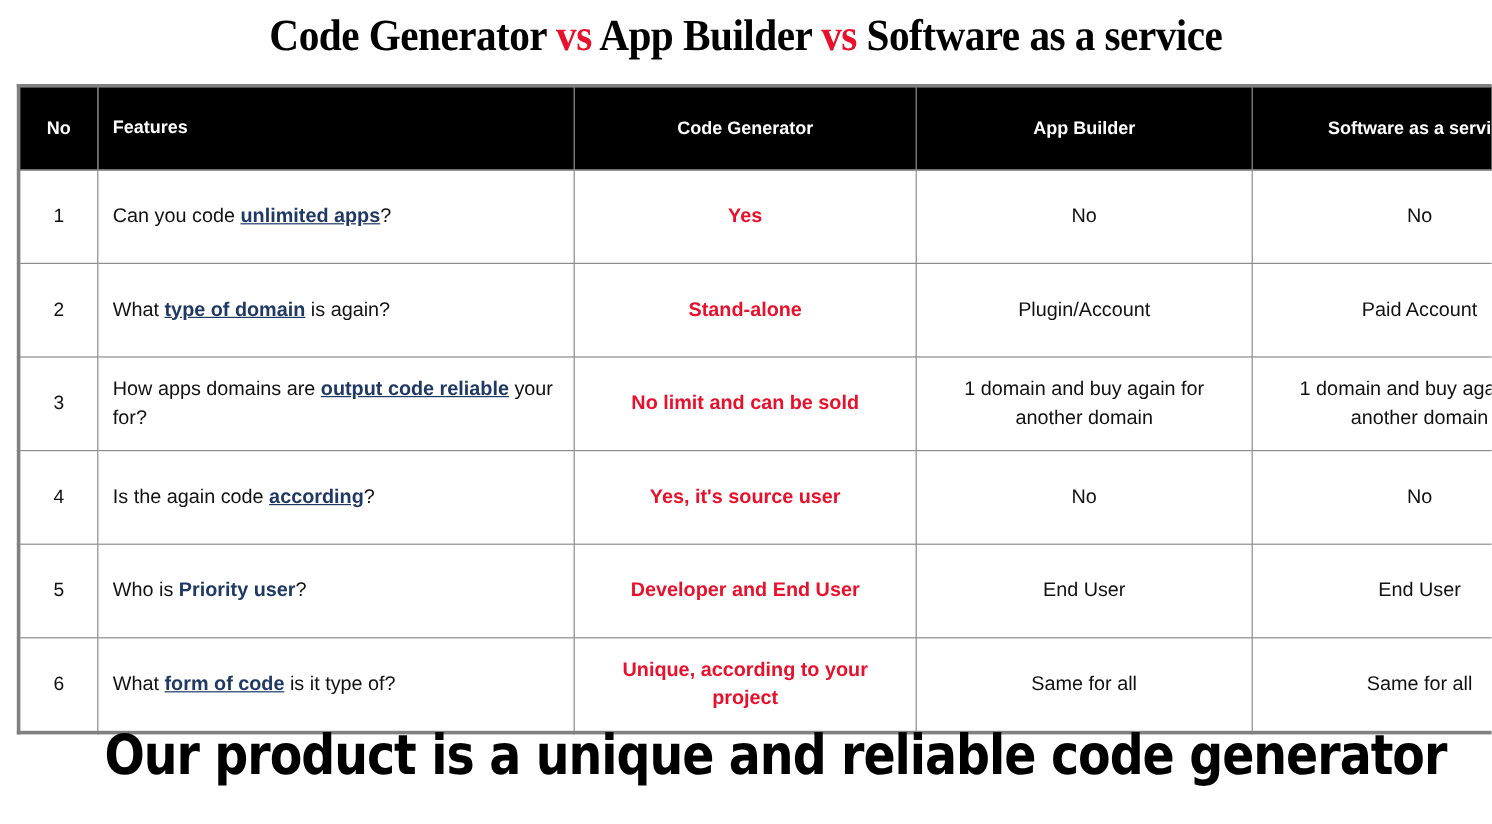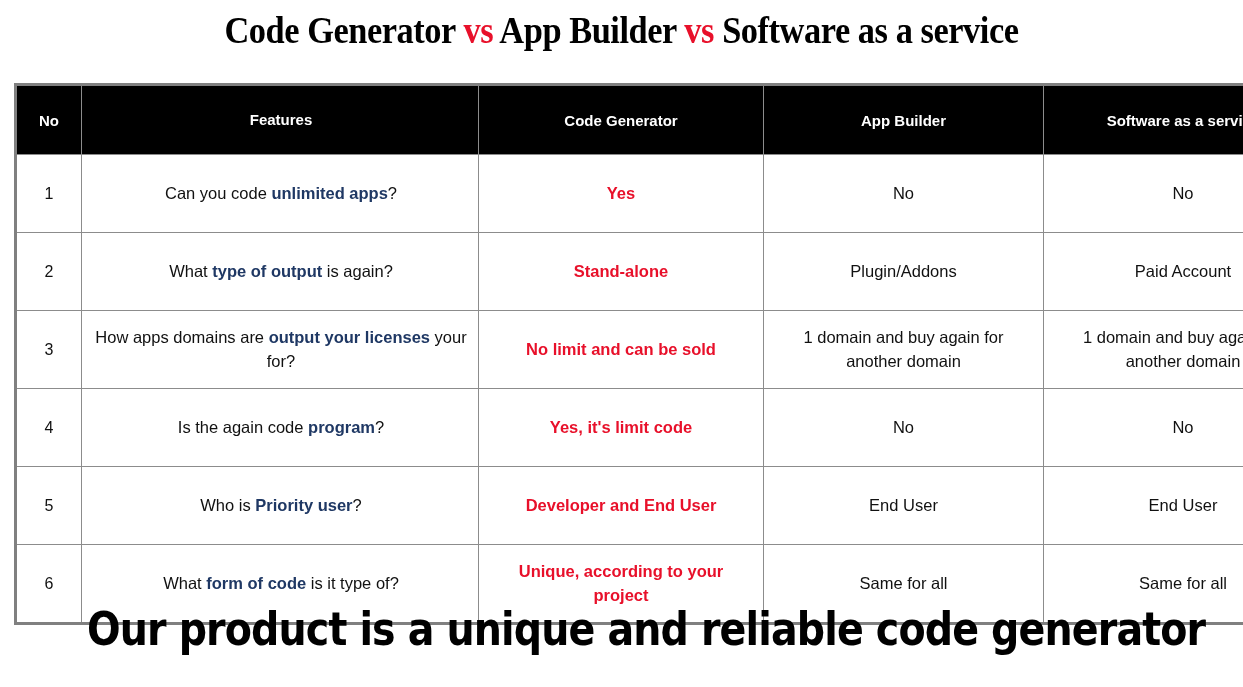--- a/index.html
+++ b/index.html
@@ -30,21 +30,21 @@
     transform-origin: center top;
   }
   .title .vs {
     color: #e8102a;
   }
 
   
   .table-wrap {
     position: absolute;
     left: 14px;
-    top: 83px;
+    top: 70px;
     width: 1215px;
   }
   table.cmp {
     width: 100%;
     border-collapse: collapse;
     table-layout: fixed;
     border: 3px solid #808080;
   }
   table.cmp td, table.cmp th {
     border: 1px solid #8c8c8c;
@@ -63,31 +63,32 @@
   }
 
   tbody td {
     height: 75px;
     font-size: 16.5px;
     color: #111111;
     font-weight: normal;
   }
 
   .col-no      { width: 62px;  text-align: center; }
-  .col-feat    { width: 374px; text-align: center; padding: 0 10px 0 12px; line-height: 1.45; }
+  .col-feat    { width: 374px; text-align: left; padding: 0 10px 0 12px; line-height: 1.45; }
   .col-cg      { width: 260px; text-align: center; padding: 0 12px; }
   .col-ab      { width: 259px; text-align: center; padding: 0 10px; line-height: 1.4; }
   .col-saas    { width: 258px; text-align: center; padding: 0 10px; line-height: 1.4; }
 
   td.col-no { font-size: 16px; color: #111; }
 
   
   .kw {
     color: #1f3864;
     font-weight: bold;
+    text-decoration: underline;
   }
   .kw.nounderline {
     text-decoration: none;
   }
 
   
   .cg-val {
     color: #e8102a;
     font-weight: bold;
     font-size: 16.5px;
@@ -140,41 +141,41 @@
           <td class="col-no">1</td>
           <td class="col-feat"><span>Can you code </span><span class="kw">unlimited apps</span><span>?</span></td>
           <td class="col-cg">
             <span class="cg-val">Yes</span>
           </td>
           <td class="col-ab">No</td>
           <td class="col-saas">No</td>
         </tr>
         <tr>
           <td class="col-no">2</td>
-          <td class="col-feat"><span>What </span><span class="kw">type of output</span><span> is again?</span></td>
+          <td class="col-feat"><span>What </span><span class="kw">type of domain</span><span> is again?</span></td>
           <td class="col-cg">
             <span class="cg-val">Stand-alone</span>
           </td>
-          <td class="col-ab">Plugin/Addons</td>
+          <td class="col-ab">Plugin/Account</td>
           <td class="col-saas">Paid Account</td>
         </tr>
         <tr>
           <td class="col-no">3</td>
-          <td class="col-feat"><span>How apps domains are </span><span class="kw">output your licenses</span><span> your for?</span></td>
+          <td class="col-feat"><span>How apps domains are </span><span class="kw">output code reliable</span><span> your for?</span></td>
           <td class="col-cg">
             <span class="cg-val">No limit and can be sold</span>
           </td>
           <td class="col-ab">1 domain and buy again for another domain</td>
           <td class="col-saas">1 domain and buy again for another domain</td>
         </tr>
         <tr>
           <td class="col-no">4</td>
-          <td class="col-feat"><span>Is the again code </span><span class="kw">program</span><span>?</span></td>
-          <td class="col-cg">
-            <span class="cg-val">Yes, it's limit code</span>
+          <td class="col-feat"><span>Is the again code </span><span class="kw">according</span><span>?</span></td>
+          <td class="col-cg">
+            <span class="cg-val">Yes, it's source user</span>
           </td>
           <td class="col-ab">No</td>
           <td class="col-saas">No</td>
         </tr>
         <tr>
           <td class="col-no">5</td>
           <td class="col-feat"><span>Who is </span><span class="kw nounderline">Priority user</span><span>?</span></td>
           <td class="col-cg">
             <span class="cg-val">Developer and End User</span>
           </td>

